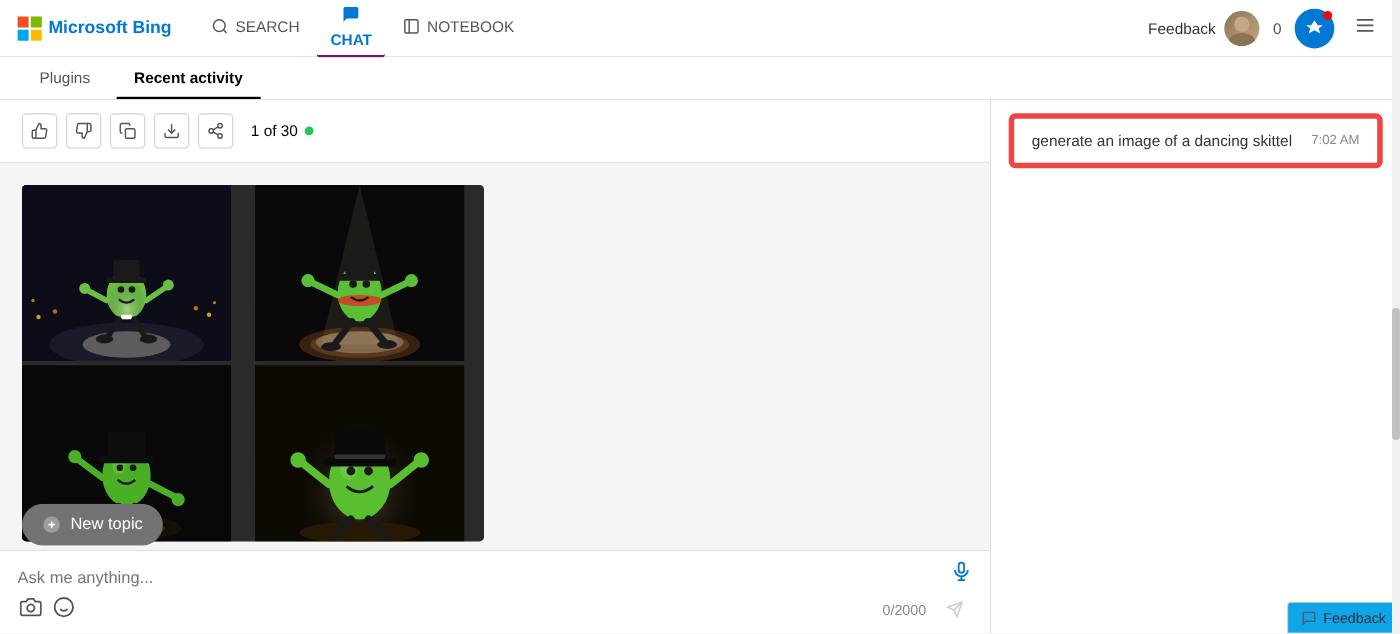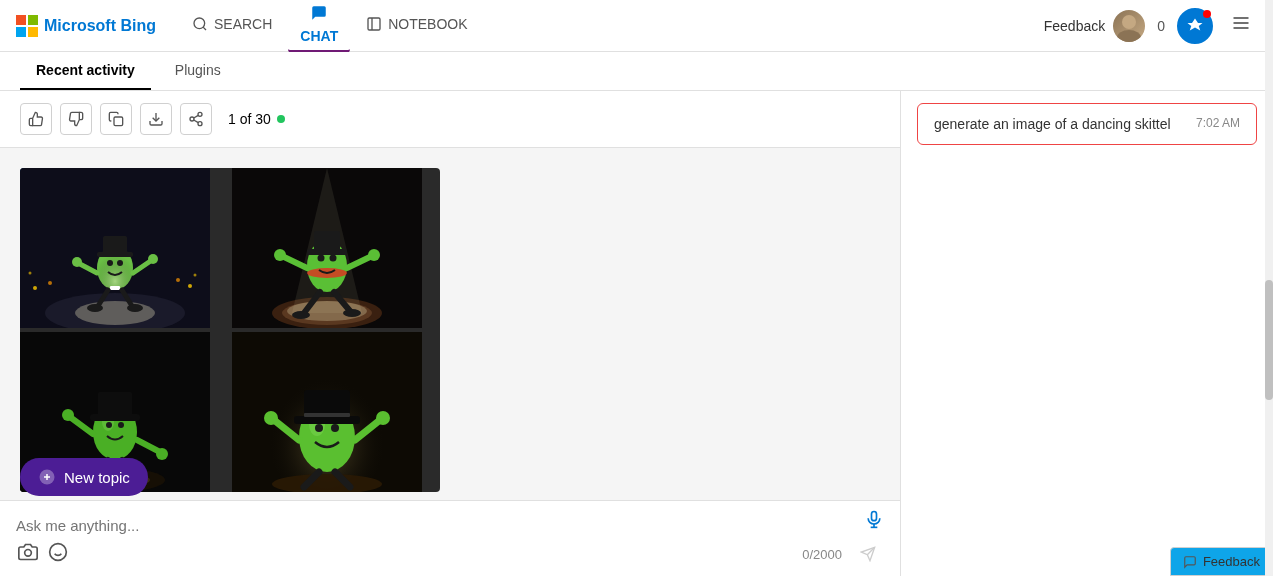--- a/index.html
+++ b/index.html
@@ -294,43 +294,43 @@
       cursor: pointer;
       font-size: 16px;
     }
 
     
     .new-topic-btn {
       position: absolute;
       bottom: 80px;
       left: 20px;
       display: flex;
-      align-items: center;
+      align-items: flex-start;
       gap: 8px;
-      background: #4c1d95;
+      background: #737373;
       color: #fff;
       border: none;
       border-radius: 20px;
       padding: 10px 18px;
       font-size: 15px;
       font-weight: 500;
       cursor: pointer;
     }
 
     
     .activity-panel {
       flex: 1;
       background: #fff;
       border-left: 1px solid #e0e0e0;
       padding: 12px 16px;
       overflow-y: auto;
     }
     .activity-item {
       padding: 12px 16px;
-      border: 1px solid #ef4444;
+      border: 5px solid #ef4444;
       border-radius: 6px;
       background: #fff;
       margin-bottom: 8px;
       cursor: pointer;
     }
     .activity-row {
       display: flex;
       justify-content: space-between;
       align-items: flex-start;
     }
@@ -441,25 +441,25 @@
       <svg width="20" height="20" viewBox="0 0 24 24" fill="none" stroke="#555" stroke-width="2">
           <line x1="3" y1="6" x2="21" y2="6"></line>
           <line x1="3" y1="12" x2="21" y2="12"></line>
           <line x1="3" y1="18" x2="21" y2="18"></line>
         </svg>
     </div>
   </div>
 </header>
 
 <div class="tab-bar">
+  <div class="tab">
+    <span>Plugins</span>
+  </div>
   <div class="tab active">
     <span>Recent activity</span>
-  </div>
-  <div class="tab">
-    <span>Plugins</span>
   </div>
 </div>
 
 <div class="main">
 
   <div class="chat-panel">
 
     <div class="chat-toolbar">
       <button class="toolbar-btn">
         <svg width="16" height="16" viewBox="0 0 24 24" fill="none" stroke="#555" stroke-width="2">

